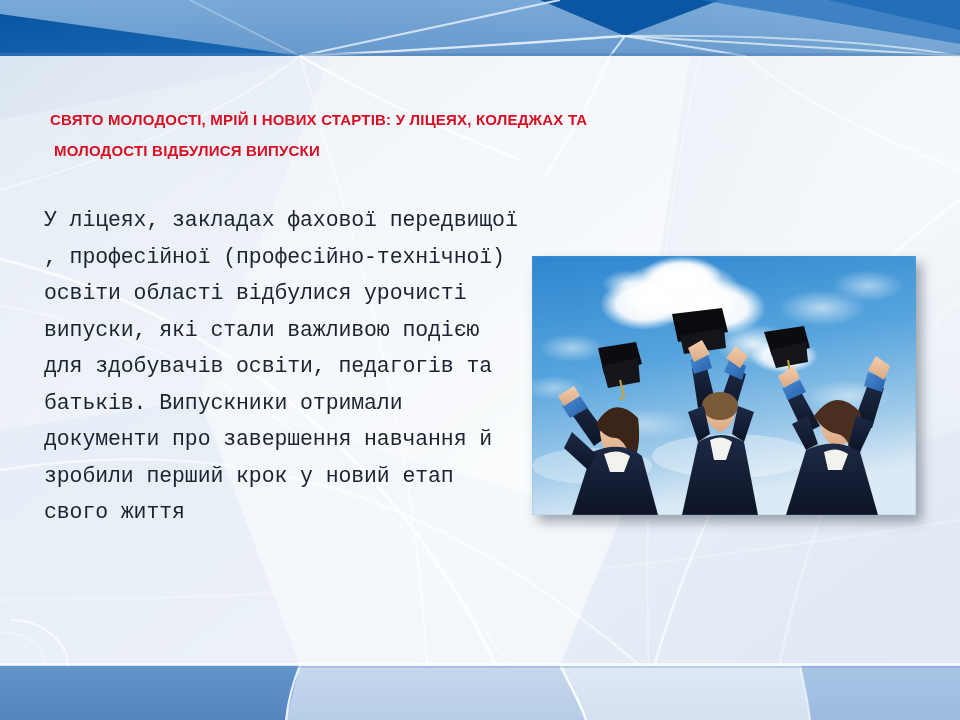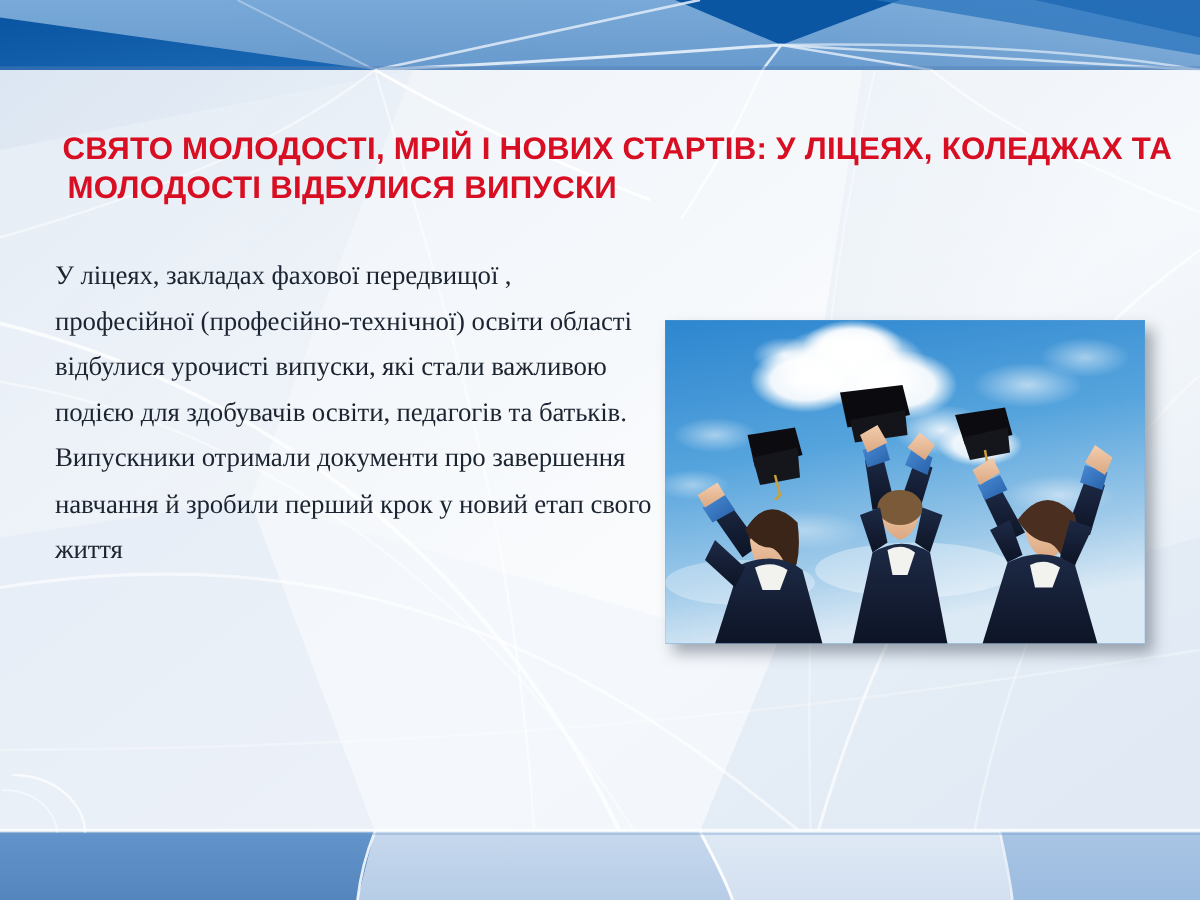--- a/index.html
+++ b/index.html
@@ -31,37 +31,37 @@
   #title-block {
     position: absolute;
     left: 40px;
     top: 104px;
     width: 880px;
     z-index: 20;
   }
   .title-line {
     font-family: "Liberation Sans", sans-serif;
     font-weight: bold;
-    font-size: 25px;
+    font-size: 15px;
     letter-spacing: 0.2px;
     line-height: 31px;
     color: #D80F23;
     white-space: nowrap;
   }
   .title-line.l1 { padding-left: 10px; }
   .title-line.l2 { padding-left: 14px; }
 
   
   #body-text {
     position: absolute;
     left: 44px;
     top: 202px;
     width: 480px;
     z-index: 20;
-    font-family: Liberation Serif, serif;
+    font-family: Liberation Mono, monospace;
     font-size: 21.5px;
     line-height: 36.5px;
     color: #1b2430;
     letter-spacing: -0.1px;
   }
 
   
   #photo-frame {
     position: absolute;
     left: 532px;

